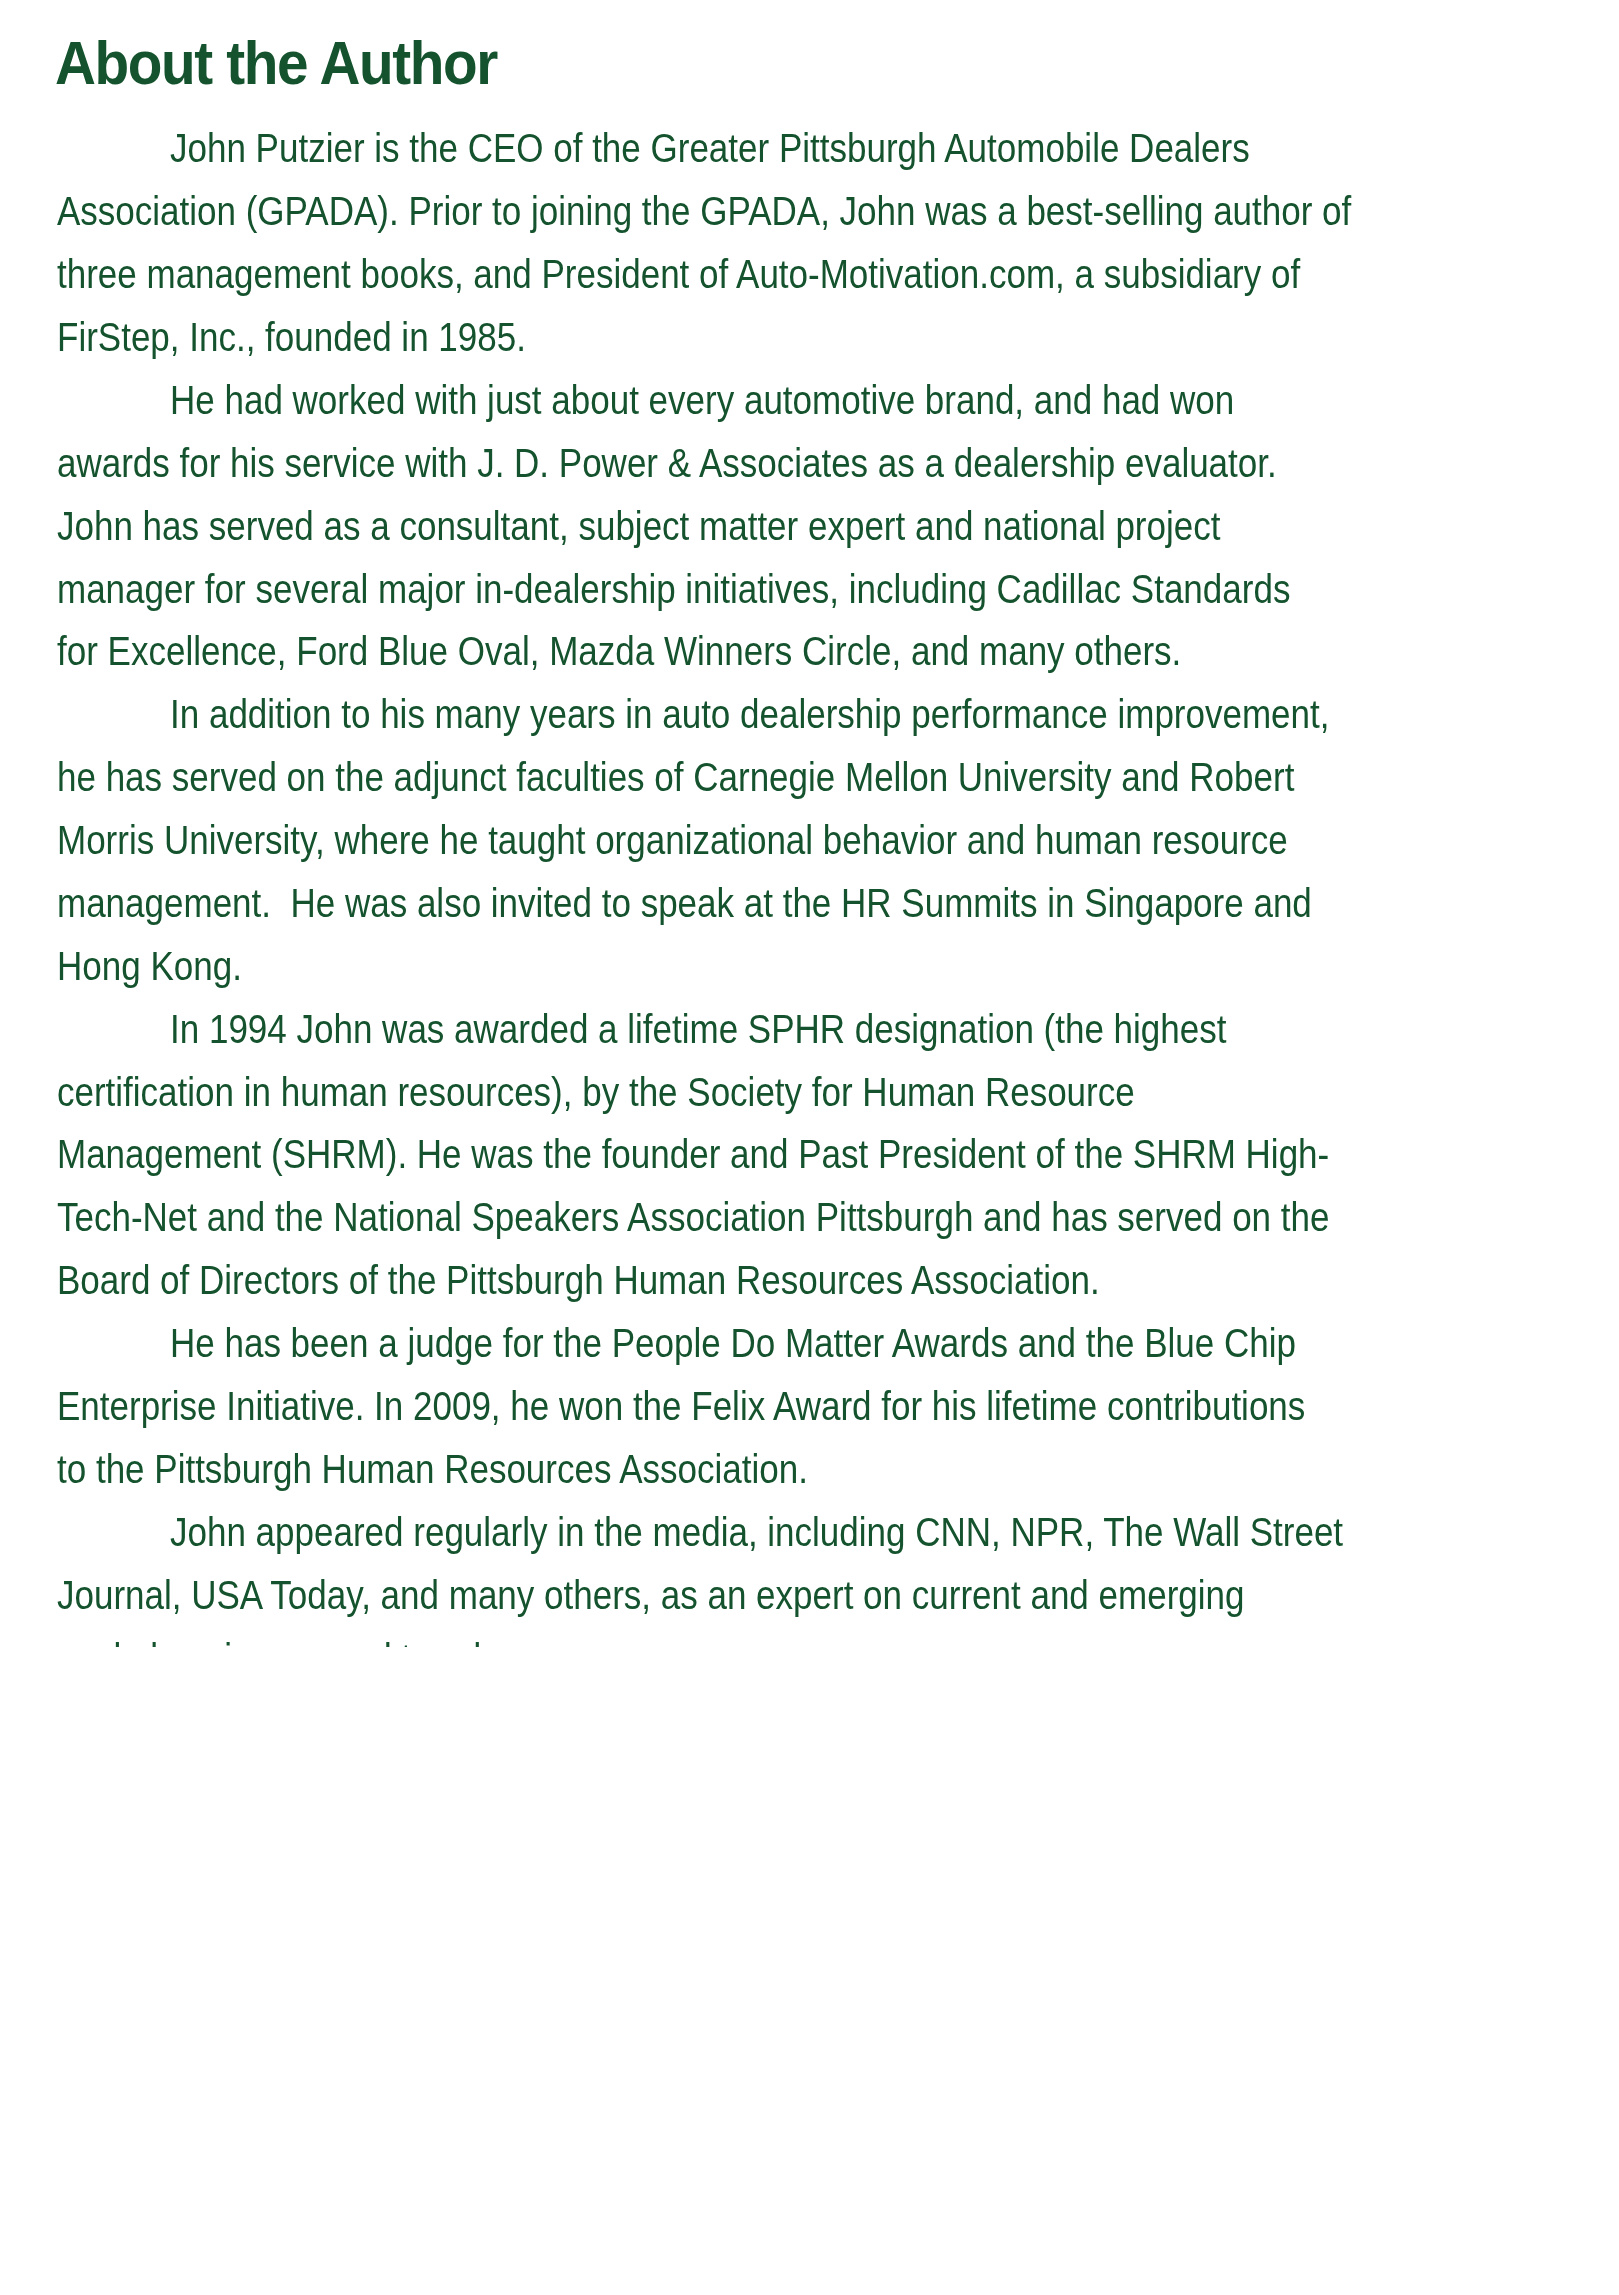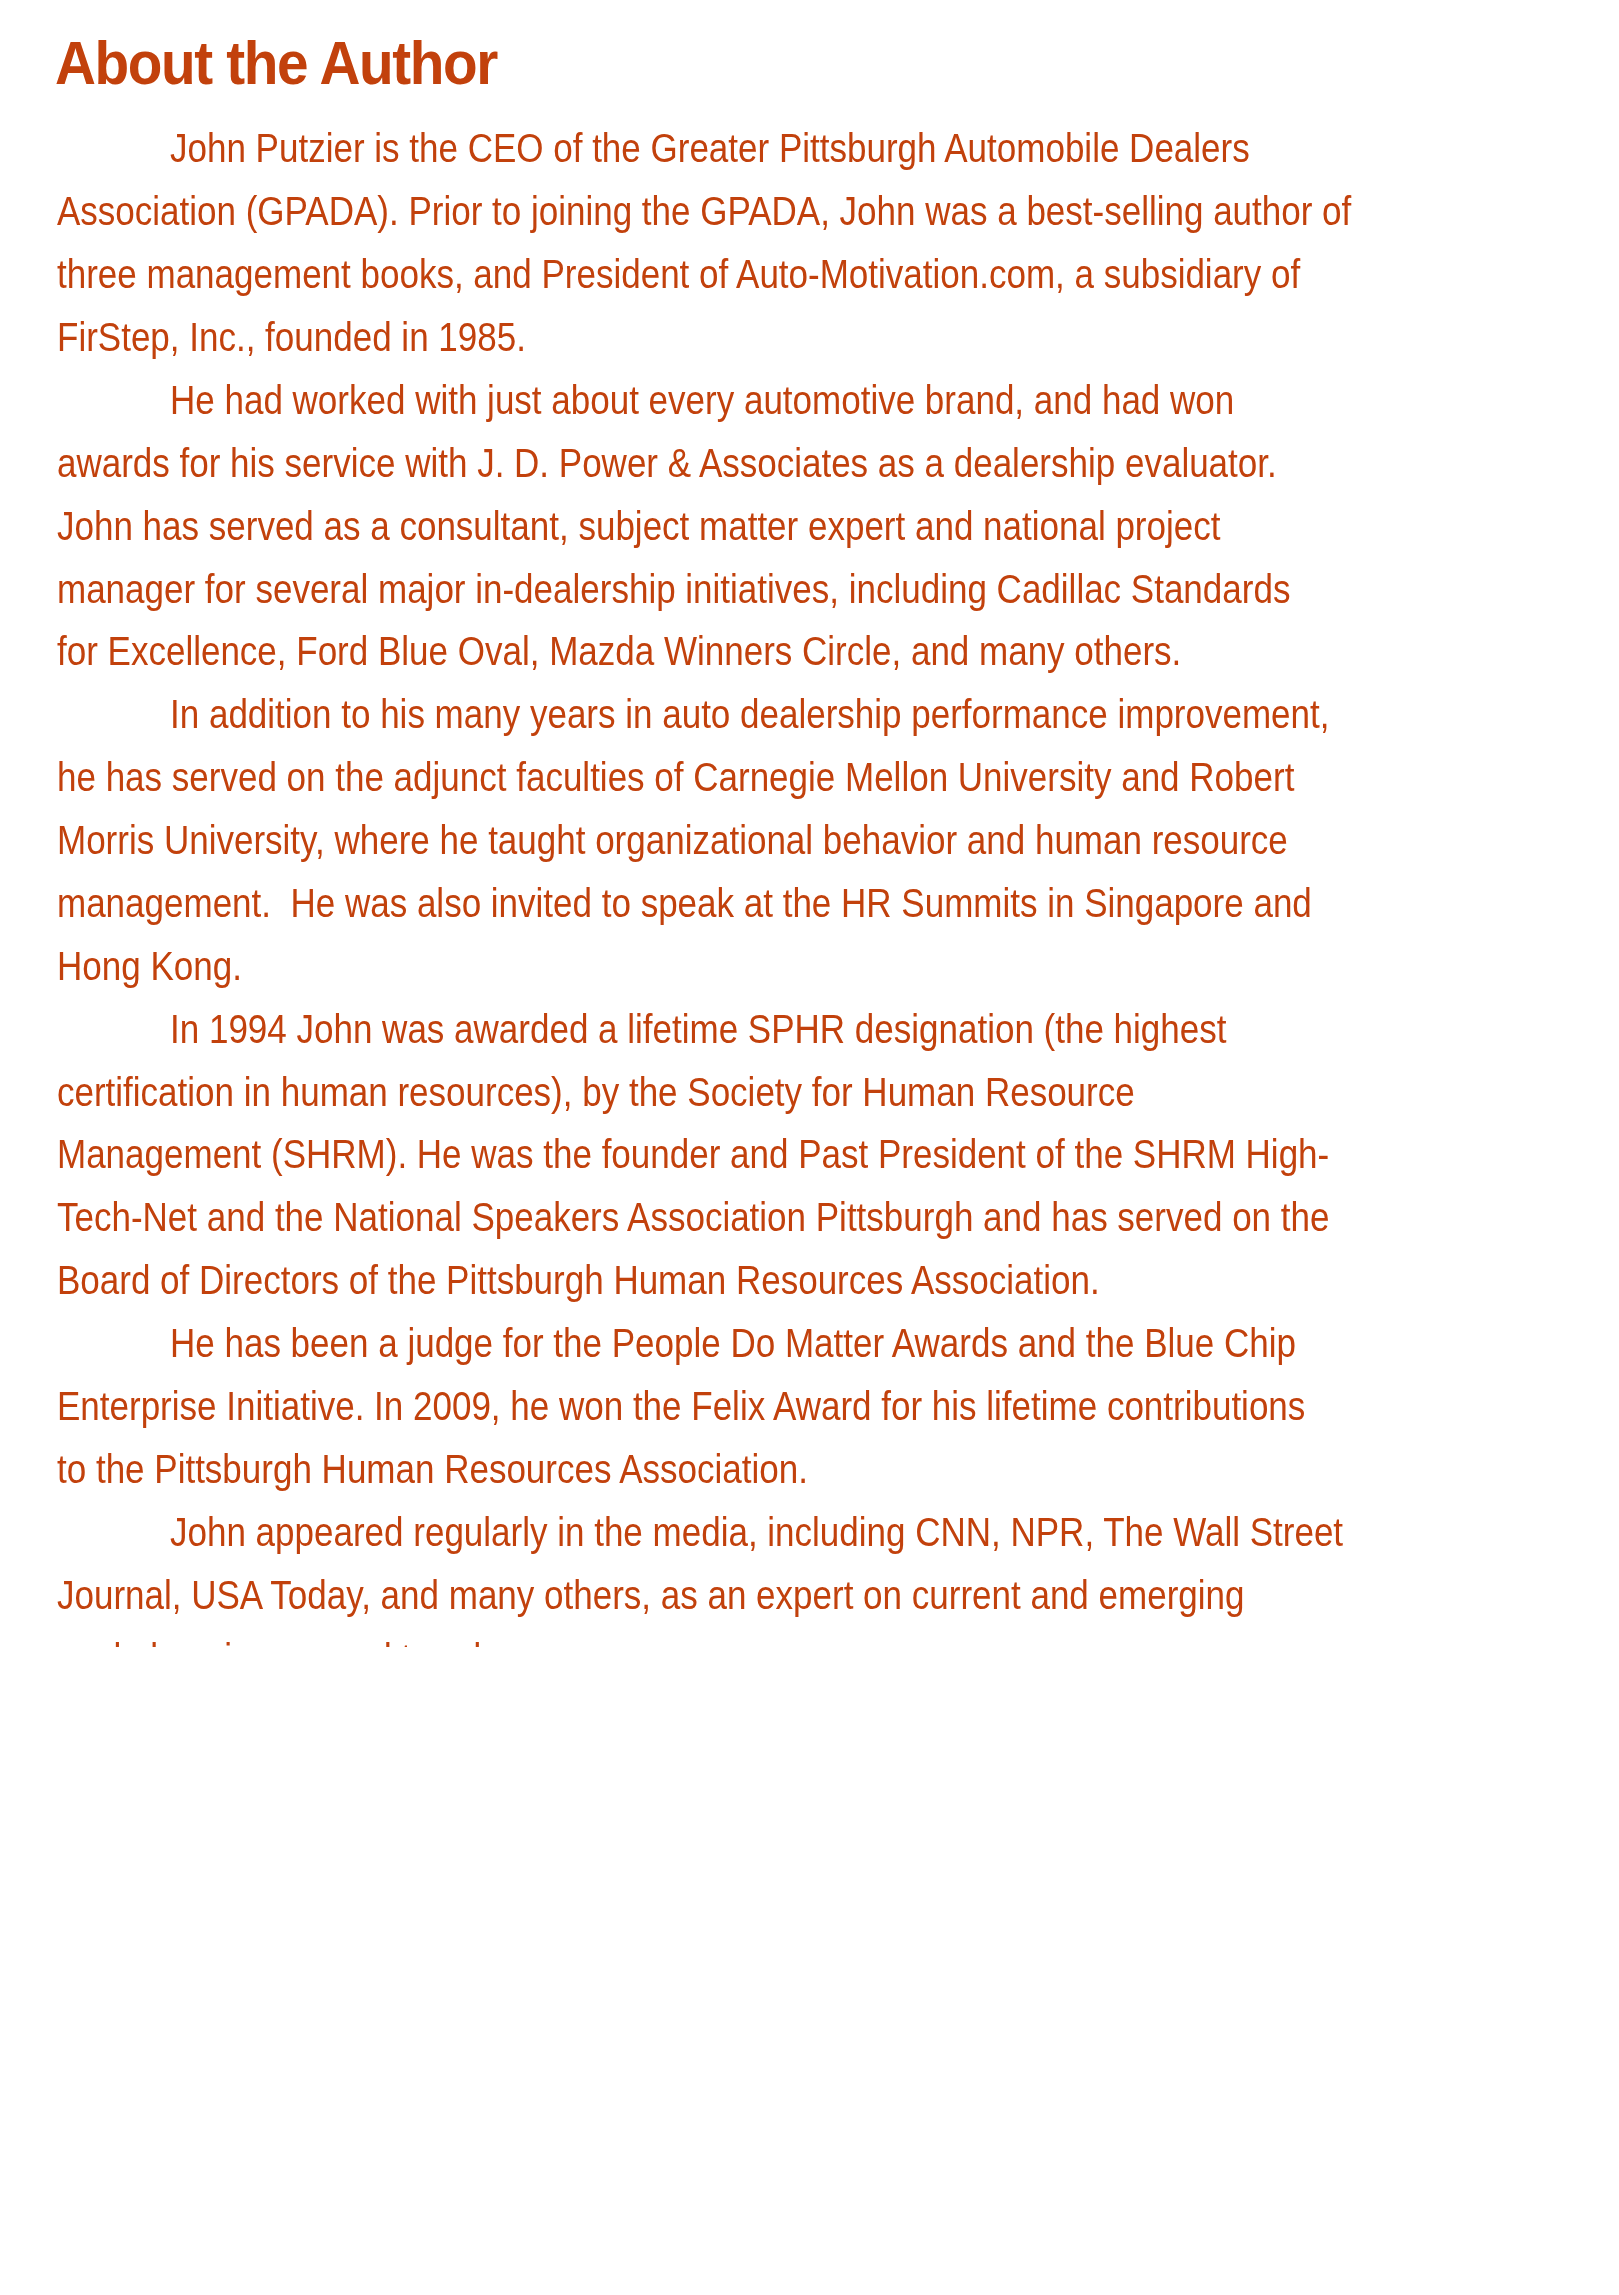--- a/index.html
+++ b/index.html
@@ -6,21 +6,21 @@
       margin: 0;
       padding: 0;
       background: #ffffff;
     }
     #page {
       position: relative;
       width: 1620px;
       height: 1647px;
       background: #ffffff;
       overflow: hidden;
-      color: #c2410c;
+      color: #14532d;
       font-family: "Liberation Sans", sans-serif;
     }
     .title {
       position: absolute;
       left: 55px;
       top: 24.6px;
       margin: 0;
       font-family: "Liberation Sans", sans-serif;
       font-weight: bold;
       font-size: 61px;

